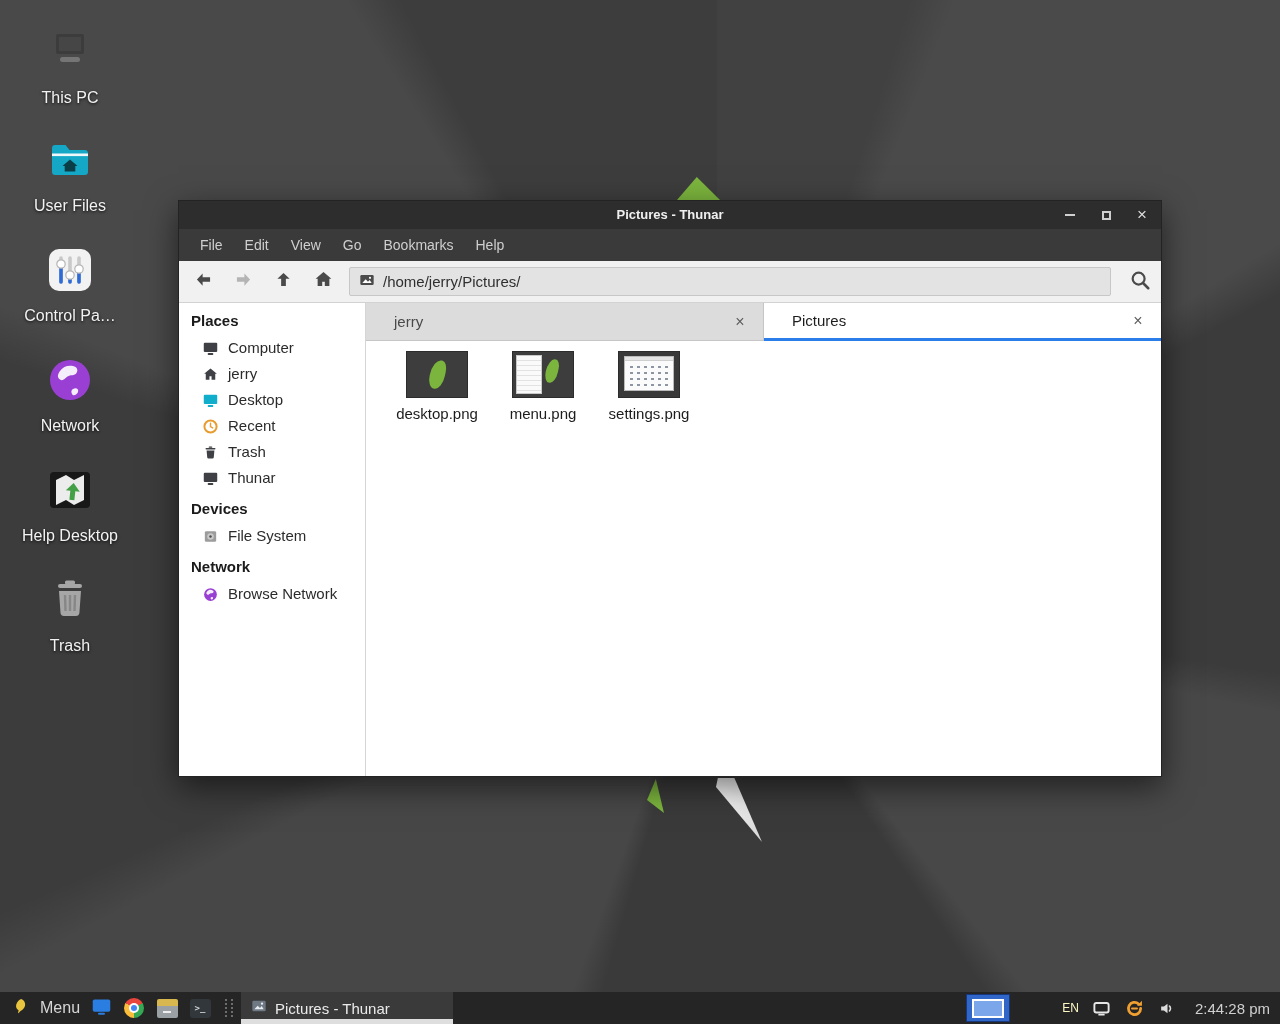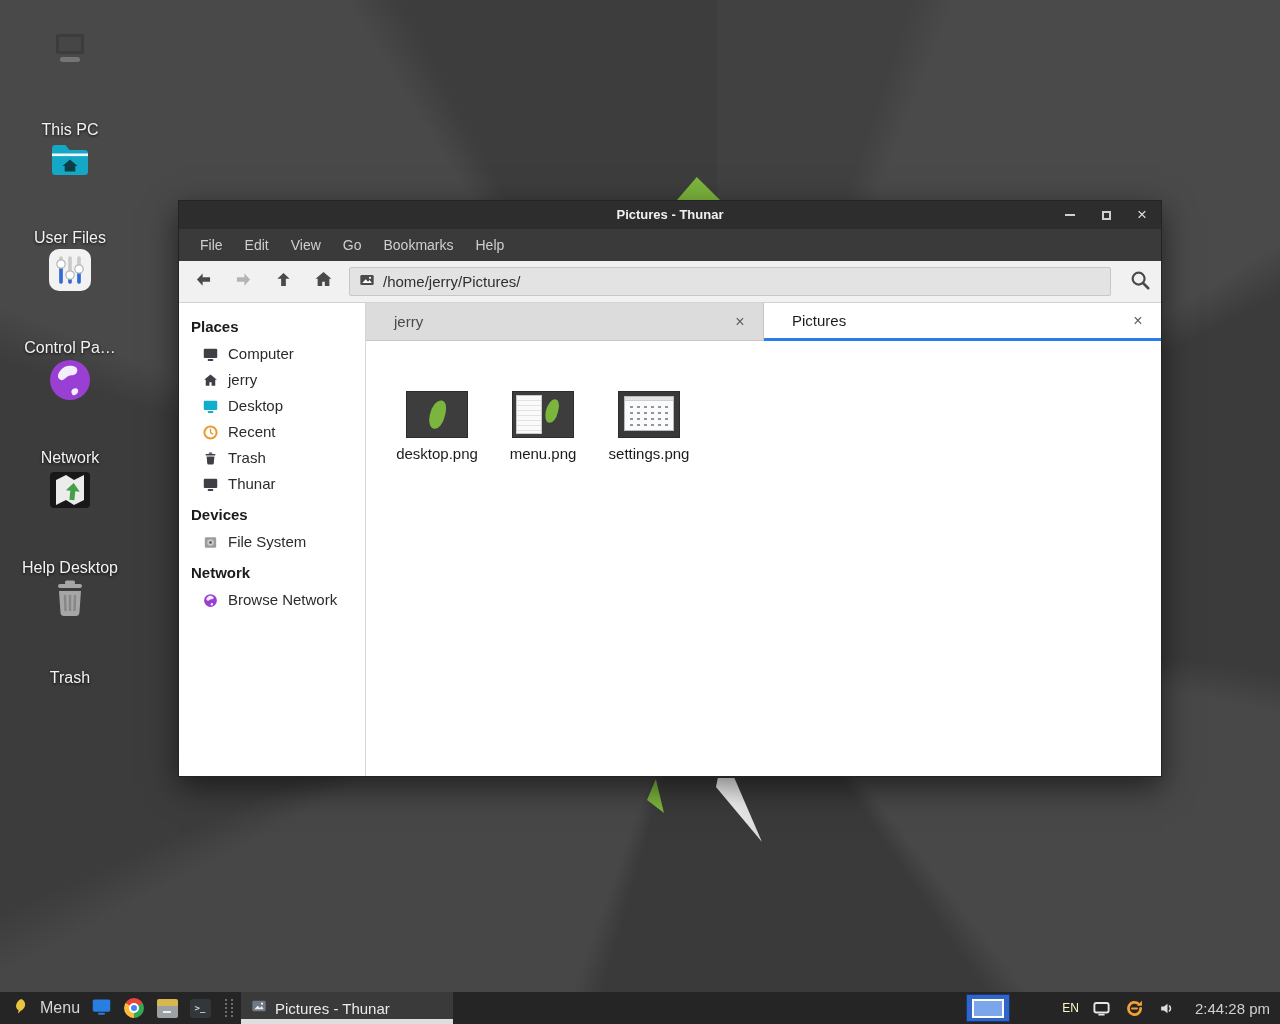--- a/index.html
+++ b/index.html
@@ -18,21 +18,21 @@
     clip-path:polygon(46% 0,100% 100%,0 100%); }
   .frag-green-bottom{ left:647px; top:779px; width:17px; height:34px; background:#7cb53e;
     clip-path:polygon(52% 0,100% 100%,0 62%); }
   .frag-white{ left:716px; top:778px; width:46px; height:64px;
     background:linear-gradient(135deg,#ffffff,#d6d6d6);
     clip-path:polygon(4% 0,40% 0,100% 100%,0 14%); }
 
   
   .desk-icon{ position:absolute; left:10px; width:120px; display:flex; flex-direction:column;
     align-items:center; gap:9px; cursor:default; }
-  .desk-icon .dlabel{ font-size:16px; color:#f2f2f2; text-shadow:0 1px 3px rgba(0,0,0,.85);margin-top:32px; }
+  .desk-icon .dlabel{ font-size:16px; color:#f2f2f2; text-shadow:0 1px 3px rgba(0,0,0,.85); }
   .di-0{top:28px} .di-1{top:136px} .di-2{top:246px} .di-3{top:356px} .di-4{top:466px} .di-5{top:576px}
 
   
   .window{ position:absolute; left:178px; top:200px; width:984px; height:577px;
     display:flex; flex-direction:column; box-shadow:0 10px 30px rgba(0,0,0,.55);
     border:1px solid #232323; background:#fff; }
   .titlebar{ height:28px; background:#2d2d2d; position:relative; flex:0 0 28px; }
   .titlebar .title{ position:absolute; left:0; right:0; text-align:center; line-height:28px;
     font-size:13px; font-weight:bold; color:#f0f0f0; }
   .winbtns{ position:absolute; right:12px; top:0; height:28px; display:flex; align-items:center; gap:22px; }
@@ -47,36 +47,36 @@
   .toolbar{ height:42px; background:#f1f1f1; display:flex; align-items:center;
     border-bottom:1px solid #d2d2d2; flex:0 0 42px;justify-content:space-between; }
   .navbtn{ width:32px; height:32px; display:flex; align-items:center; justify-content:center;
     margin-left:8px; cursor:pointer; }
   .pathfield{ flex:1; height:29px; margin:0 8px 0 10px; background:#e3e3e3; border:1px solid #c7c7c7;
     border-radius:2px; display:flex; align-items:center; padding:0 9px; gap:8px; }
   .pathtext{ font-size:15px; color:#2f2f2f; }
   .searchbtn{ width:42px; height:42px; display:flex; align-items:center; justify-content:center; cursor:pointer; }
 
   .winbody{ flex:1; display:flex; min-height:0; }
-  .sidebar{ width:187px; background:#ffffff; border-right:1px solid #d5d5d5; padding-top:6px; overflow:hidden; }
+  .sidebar{ width:187px; background:#ffffff; border-right:1px solid #d5d5d5; overflow:hidden; }
   .sb-header{ font-size:15px; font-weight:bold; color:#1b1b1b; padding:9px 12px 6px 12px; }
   .sb-item{ display:flex; align-items:flex-start; gap:9px; padding:4px 6px 4px 22px; font-size:15px;
     color:#2b2b2b; cursor:pointer; }
   .sb-item .sbicon{ width:18px; height:18px; display:flex; align-items:center; justify-content:center; }
 
   .main{ flex:1; display:flex; flex-direction:column; min-width:0; }
   .tabbar{ height:38px; display:flex; background:#e2e2e2; flex:0 0 38px; }
   .tab{ flex:1; display:flex; align-items:center; padding:0 14px 0 28px; font-size:15px; cursor:pointer; position:relative; }
   .tab-inactive{ background:#dcdcdc; color:#4a4a4a; border-right:1px solid #c6c6c6; border-bottom:1px solid #c6c6c6; }
   .tab-active{ background:#ffffff; color:#1d1d1d; border-bottom:3px solid #2b7de9; }
   .tabclose{ margin-left:auto; color:#5f5f5f; font-size:16px; width:18px; text-align:center; cursor:pointer; }
 
   .filepane{ flex:1; background:#ffffff; padding:10px 0 0 24px; display:flex; gap:12px;
     align-items:flex-start; min-height:0; }
-  .file{ width:94px; display:flex; flex-direction:column; align-items:center; cursor:pointer;margin-top:40px; }
+  .file{ width:94px; display:flex; flex-direction:column; align-items:center; cursor:pointer; }
   .file .fname{ font-size:15px; color:#1c1c1c; margin-top:7px; }
   .thumb{ width:62px; height:47px; position:relative; background:#3d3d3d; border:1px solid #2c2c2c; overflow:hidden; }
   .gblob{ position:absolute; background:#7cb53e; border-radius:62% 38% 55% 45%; transform:rotate(12deg); }
   .thumb-desktop .gblob{ left:23px; top:8px; width:15px; height:29px; }
   .thumb-menu .panel{ position:absolute; left:3px; top:3px; width:26px; height:39px; border:1px solid #c9c9c9;
     background:repeating-linear-gradient(to bottom,#fafafa 0 4px,#e2e2e2 4px 5px); }
   .thumb-menu .gblob{ left:33px; top:7px; width:12px; height:24px; }
   .thumb-settings{ background:#393939; }
   .thumb-settings .swin{ position:absolute; left:5px; top:4px; right:5px; bottom:6px; background:#fbfbfb; border:1px solid #bbb; }
   .thumb-settings .swin .sbar{ height:4px; background:#e4e4e4; border-bottom:1px solid #cfcfcf; }

